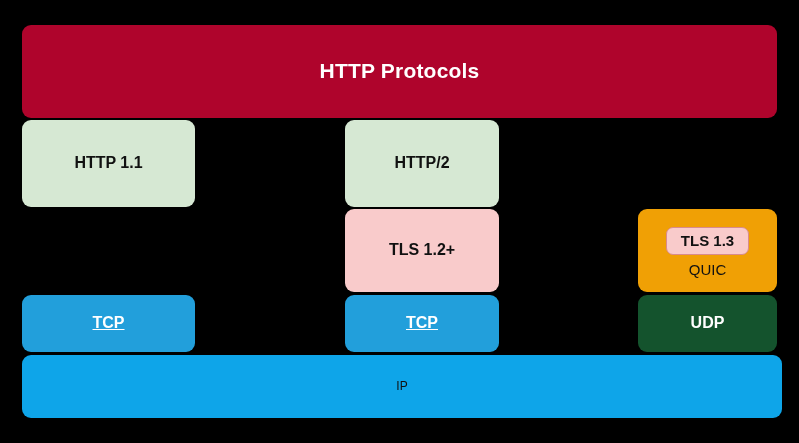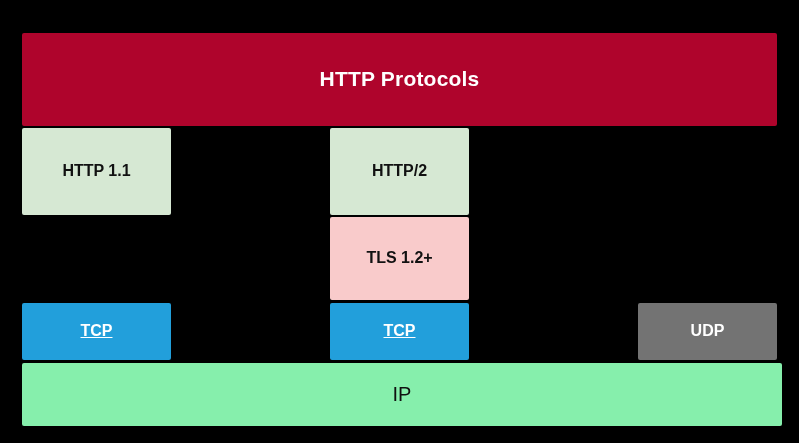--- a/index.html
+++ b/index.html
@@ -14,52 +14,51 @@
   #canvas {
     position: relative;
     width: 799px;
     height: 443px;
     background: #000000;
     overflow: hidden;
   }
   .box {
     position: absolute;
     box-sizing: border-box;
-    border-radius: 2px;
+    border-radius: 9px;
     display: flex;
     flex-direction: column;
     align-items: center;
     justify-content: center;
     text-align: right;
     line-height: 1.15;
-    margin-top: 8px;
   }
   .banner {
     left: 22px;
     top: 25px;
     width: 755px;
     height: 93px;
     background: #AF042C;
     color: #FFFFFF;
     font-size: 21px;
     font-weight: bold;
     letter-spacing: 0.2px;
   }
   .ip-bar {
     left: 22px;
     top: 355px;
     width: 760px;
     height: 63px;
-    background: #86efac;
+    background: #0ea5e9;
     color: #101010;
-    font-size: 20px;
+    font-size: 12px;
     font-weight: normal;
   }
-  .col1 { left: 22px;  width: 149px; }
-  .col2 { left: 330px; width: 139px; }
+  .col1 { left: 22px;  width: 173px; }
+  .col2 { left: 345px; width: 154px; }
   .col3 { left: 638px; width: 139px; }
 
   .row-app   { top: 120px; height: 87px; }
   .row-sec   { top: 209px; height: 83px; }
   .row-trans { top: 295px; height: 57px; }
 
   .green {
     background: #D6E8D3;
     color: #111111;
     font-size: 16px;
@@ -72,21 +71,21 @@
     font-weight: bold;
   }
   .blue {
     background: #229FDB;
     color: #FFFFFF;
     font-size: 16px;
     font-weight: bold;
     text-decoration: underline;
   }
   .purple {
-    background: #737373;
+    background: #14532d;
     color: #FFFFFF;
     font-size: 16px;
     font-weight: bold;
   }
   .orange {
     background: #F0A005;
     color: #111111;
     justify-content: center;
     gap: 6px;
     padding-top: 4px;
@@ -121,18 +120,22 @@
 
   <div class="box col1 row-trans blue">TCP</div>
 
   <div class="box col2 row-app green">HTTP/2</div>
 
   <div class="box col2 row-sec pink">TLS 1.2+</div>
 
   <div class="box col2 row-trans blue">TCP</div>
 
 
+  <div class="box col3 row-sec orange">
+    <span class="tls13-chip">TLS 1.3</span>
+    <span class="quic-label">QUIC</span>
+  </div>
 
   <div class="box col3 row-trans purple">UDP</div>
 
   <div class="box ip-bar">IP</div>
 
 </div>
 
 </body></html>

